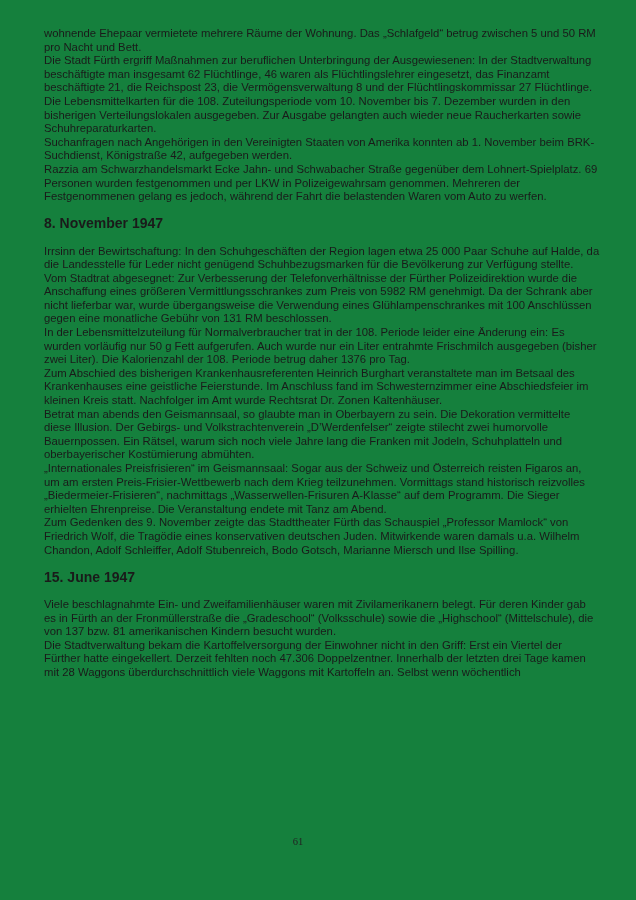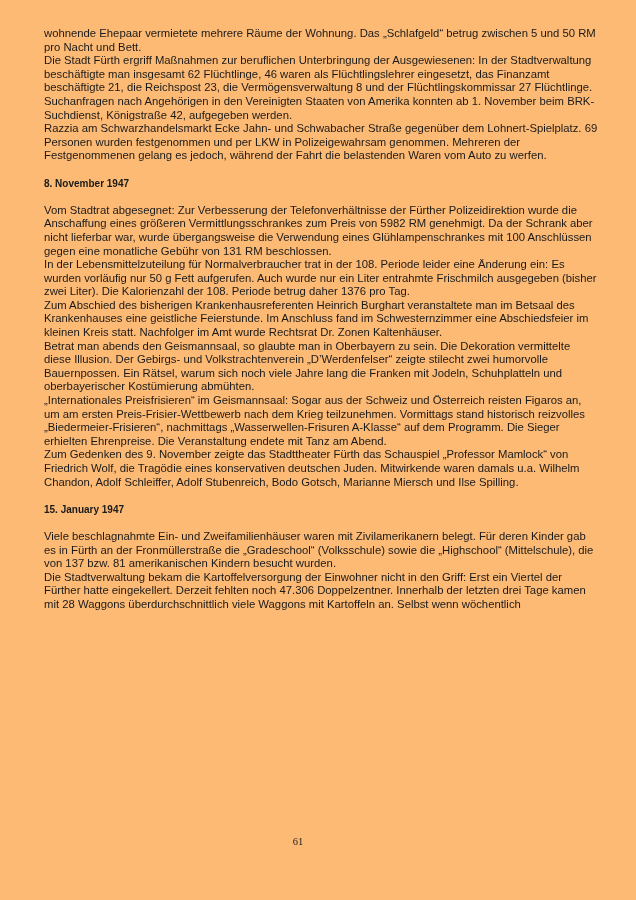--- a/index.html
+++ b/index.html
@@ -13,38 +13,38 @@
     position: relative;
     overflow: hidden;
     font-family: "Liberation Sans", sans-serif;
   }
   .page {
     position: absolute;
     left: 0;
     top: 0;
     width: 636px;
     height: 900px;
-    background: #fdba74;
+    background: #15803d;
   }
   .content {
     position: absolute;
     left: 44px;
     top: 27px;
     width: 556px;
     color: #1a1a1a;
     font-size: 11.3px;
     line-height: 13.6px;
     text-align: left;
   }
   .content p {
     margin: 0;
     padding: 0;
   }
   .content h2 {
-    font-size: 10px;
+    font-size: 14px;
     line-height: 13.6px;
     font-weight: bold;
     margin: 13.6px 0 13.6px 0;
     padding: 0;
     color: #1a1a1a;
   }
   .page-number {
     position: absolute;
     left: 0;
     top: 836px;
@@ -56,32 +56,34 @@
   }
 </style>
 </head>
 <body>
 
 <div class="page">
   <div class="content">
 
     <p>wohnende Ehepaar vermietete mehrere Räume der Wohnung. Das „Schlafgeld“ betrug zwischen 5 und 50 RM pro Nacht und Bett.</p>
     <p>Die Stadt Fürth ergriff Maßnahmen zur beruflichen Unterbringung der Ausgewiesenen: In der Stadtverwaltung beschäftigte man insgesamt 62 Flüchtlinge, 46 waren als Flüchtlingslehrer eingesetzt, das Finanzamt beschäftigte 21, die Reichspost 23, die Vermögensverwaltung 8 und der Flüchtlingskommissar 27 Flüchtlinge.</p>
+    <p>Die Lebensmittelkarten für die 108. Zuteilungsperiode vom 10. November bis 7. Dezember wurden in den bisherigen Verteilungslokalen ausgegeben. Zur Ausgabe gelangten auch wieder neue Raucherkarten sowie Schuhreparaturkarten.</p>
     <p>Suchanfragen nach Angehörigen in den Vereinigten Staaten von Amerika konnten ab 1. November beim BRK-Suchdienst, Königstraße 42, aufgegeben werden.</p>
     <p>Razzia am Schwarzhandelsmarkt Ecke Jahn- und Schwabacher Straße gegenüber dem Lohnert-Spielplatz. 69 Personen wurden festgenommen und per LKW in Polizeigewahrsam genommen. Mehreren der Festgenommenen gelang es jedoch, während der Fahrt die belastenden Waren vom Auto zu werfen.</p>
 
     <h2>8. November 1947</h2>
+    <p>Irrsinn der Bewirtschaftung: In den Schuhgeschäften der Region lagen etwa 25 000 Paar Schuhe auf Halde, da die Landesstelle für Leder nicht genügend Schuhbezugsmarken für die Bevölkerung zur Verfügung stellte.</p>
     <p>Vom Stadtrat abgesegnet: Zur Verbesserung der Telefonverhältnisse der Fürther Polizeidirektion wurde die Anschaffung eines größeren Vermittlungsschrankes zum Preis von 5982 RM genehmigt. Da der Schrank aber nicht lieferbar war, wurde übergangsweise die Verwendung eines Glühlampenschrankes mit 100 Anschlüssen gegen eine monatliche Gebühr von 131 RM beschlossen.</p>
     <p>In der Lebensmittelzuteilung für Normalverbraucher trat in der 108. Periode leider eine Änderung ein: Es wurden vorläufig nur 50 g Fett aufgerufen. Auch wurde nur ein Liter entrahmte Frischmilch ausgegeben (bisher zwei Liter). Die Kalorienzahl der 108. Periode betrug daher 1376 pro Tag.</p>
 
     <p>Zum Abschied des bisherigen Krankenhausreferenten Heinrich Burghart veranstaltete man im Betsaal des Krankenhauses eine geistliche Feierstunde. Im Anschluss fand im Schwesternzimmer eine Abschiedsfeier im kleinen Kreis statt. Nachfolger im Amt wurde Rechtsrat Dr. Zonen Kaltenhäuser.</p>
     <p>Betrat man abends den Geismannsaal, so glaubte man in Oberbayern zu sein. Die Dekoration vermittelte diese Illusion. Der Gebirgs- und Volkstrachtenverein „D’Werdenfelser“ zeigte stilecht zwei humorvolle Bauernpossen. Ein Rätsel, warum sich noch viele Jahre lang die Franken mit Jodeln, Schuhplatteln und oberbayerischer Kostümierung abmühten.</p>
     <p>„Internationales Preisfrisieren“ im Geismannsaal: Sogar aus der Schweiz und Österreich reisten Figaros an, um am ersten Preis-Frisier-Wettbewerb nach dem Krieg teilzunehmen. Vormittags stand historisch reizvolles „Biedermeier-Frisieren“, nachmittags „Wasserwellen-Frisuren A-Klasse“ auf dem Programm. Die Sieger erhielten Ehrenpreise. Die Veranstaltung endete mit Tanz am Abend.</p>
     <p>Zum Gedenken des 9. November zeigte das Stadttheater Fürth das Schauspiel „Professor Mamlock“ von Friedrich Wolf, die Tragödie eines konservativen deutschen Juden. Mitwirkende waren damals u.a. Wilhelm Chandon, Adolf Schleiffer, Adolf Stubenreich, Bodo Gotsch, Marianne Miersch und Ilse Spilling.</p>
 
-    <h2>15. January 1947</h2>
+    <h2>15. June 1947</h2>
     <p>Viele beschlagnahmte Ein- und Zweifamilienhäuser waren mit Zivilamerikanern belegt. Für deren Kinder gab es in Fürth an der Fronmüllerstraße die „Gradeschool“ (Volksschule) sowie die „Highschool“ (Mittelschule), die von 137 bzw. 81 amerikanischen Kindern besucht wurden.</p>
     <p>Die Stadtverwaltung bekam die Kartoffelversorgung der Einwohner nicht in den Griff: Erst ein Viertel der Fürther hatte eingekellert. Derzeit fehlten noch 47.306 Doppelzentner. Innerhalb der letzten drei Tage kamen mit 28 Waggons überdurchschnittlich viele Waggons mit Kartoffeln an. Selbst wenn wöchentlich</p>
 
   </div>
 
   <div class="page-number">61</div>
 </div>
 
 </body></html>

